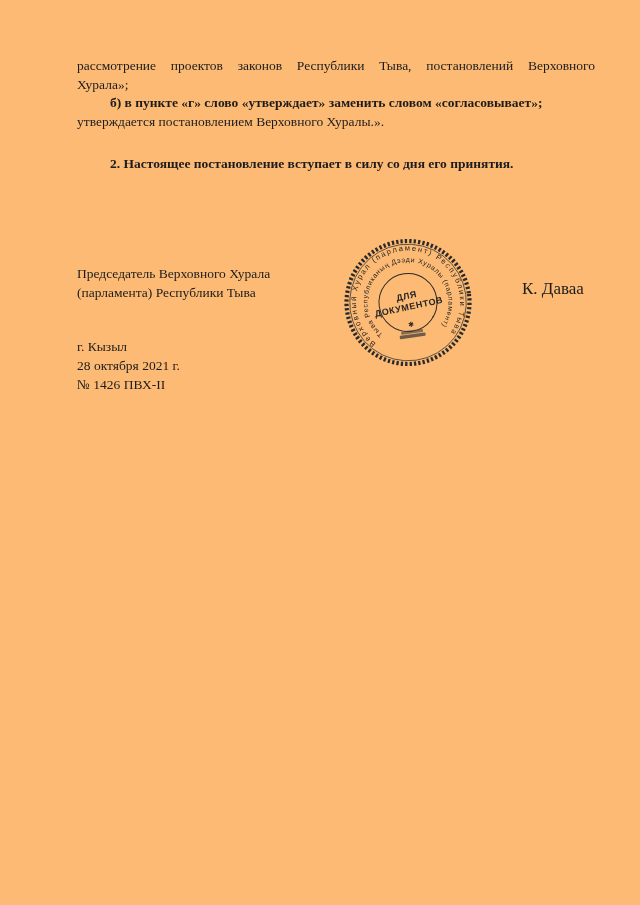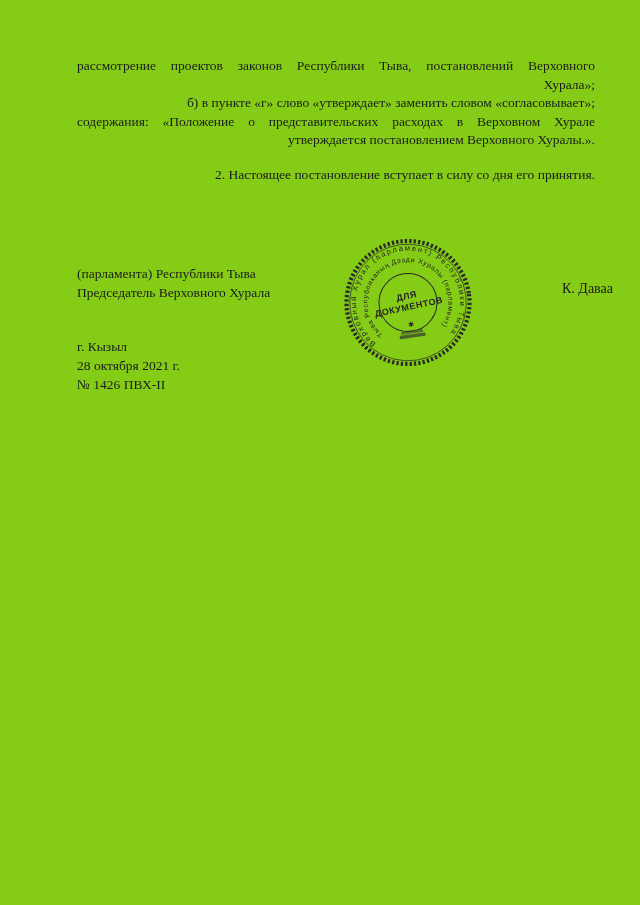--- a/index.html
+++ b/index.html
@@ -4,55 +4,54 @@
 <style>
   html, body {
     margin: 0;
     padding: 0;
     background: #ffffff;
   }
   .page {
     position: relative;
     width: 640px;
     height: 905px;
-    background: #84cc16;
+    background: #fdba74;
     color: #1c1c1c;
     font-family: "Liberation Serif", serif;
     overflow: hidden;
   }
   .textblock {
     position: absolute;
     left: 77px;
     top: 57px;
     width: 518px;
     font-size: 13.5px;
     line-height: 18.5px;
     color: #1c1c1c;
   }
-  .ln { text-align: right; }
+  .ln { text-align: left; }
   .ln.jst { text-align: justify; text-align-last: justify; }
-  .ln.ind { text-indent: 33px; }
-  .ln.p2  { margin-top: 16px; }
+  .ln.ind { text-indent: 33px; font-weight: bold; }
+  .ln.p2  { margin-top: 24px; }
 
   .sig-title {
     position: absolute;
     left: 77px;
     top: 264px;
     width: 260px;
     font-size: 13.5px;
     line-height: 19px;
   }
   .sig-name {
     position: absolute;
     left: 522px;
     top: 279px;
-    font-size: 14px;
+    font-size: 17px;
     line-height: 19px;
     white-space: nowrap;
-    margin-left: 40px;
   }
   .footerblock {
     position: absolute;
     left: 77px;
     top: 338px;
     font-size: 13.5px;
     line-height: 18.8px;
   }
   .stamp {
     position: absolute;
@@ -73,28 +72,27 @@
 </style>
 </head>
 <body>
 
 <div class="page">
 
   <div class="textblock">
     <div class="ln jst">рассмотрение проектов законов Республики Тыва, постановлений Верховного</div>
     <div class="ln">Хурала»;</div>
     <div class="ln ind">б) в пункте «г» слово «утверждает» заменить словом «согласовывает»;</div>
-    <div class="ln jst">содержания: «Положение о представительских расходах в Верховном Хурале</div>
     <div class="ln">утверждается постановлением Верховного Хуралы.».</div>
     <div class="ln ind p2">2. Настоящее постановление вступает в силу со дня его принятия.</div>
   </div>
 
   <div class="sig-title">
+    <div>Председатель Верховного Хурала</div>
     <div>(парламента) Республики Тыва</div>
-    <div>Председатель Верховного Хурала</div>
   </div>
 
   <div class="sig-name">К. Даваа</div>
 
   <div class="stamp">
     <svg width="138" height="131" viewBox="0 0 138 131">
       <g transform="rotate(-8 69 65.5)">
 
         <circle cx="69" cy="65.5" r="61.5" fill="none" stroke="#2a2a2a" stroke-width="4.2" stroke-dasharray="2.3 2.1"></circle>
         <circle cx="69" cy="65.5" r="58.3" fill="none" stroke="#2a2a2a" stroke-width="0.7"></circle>

